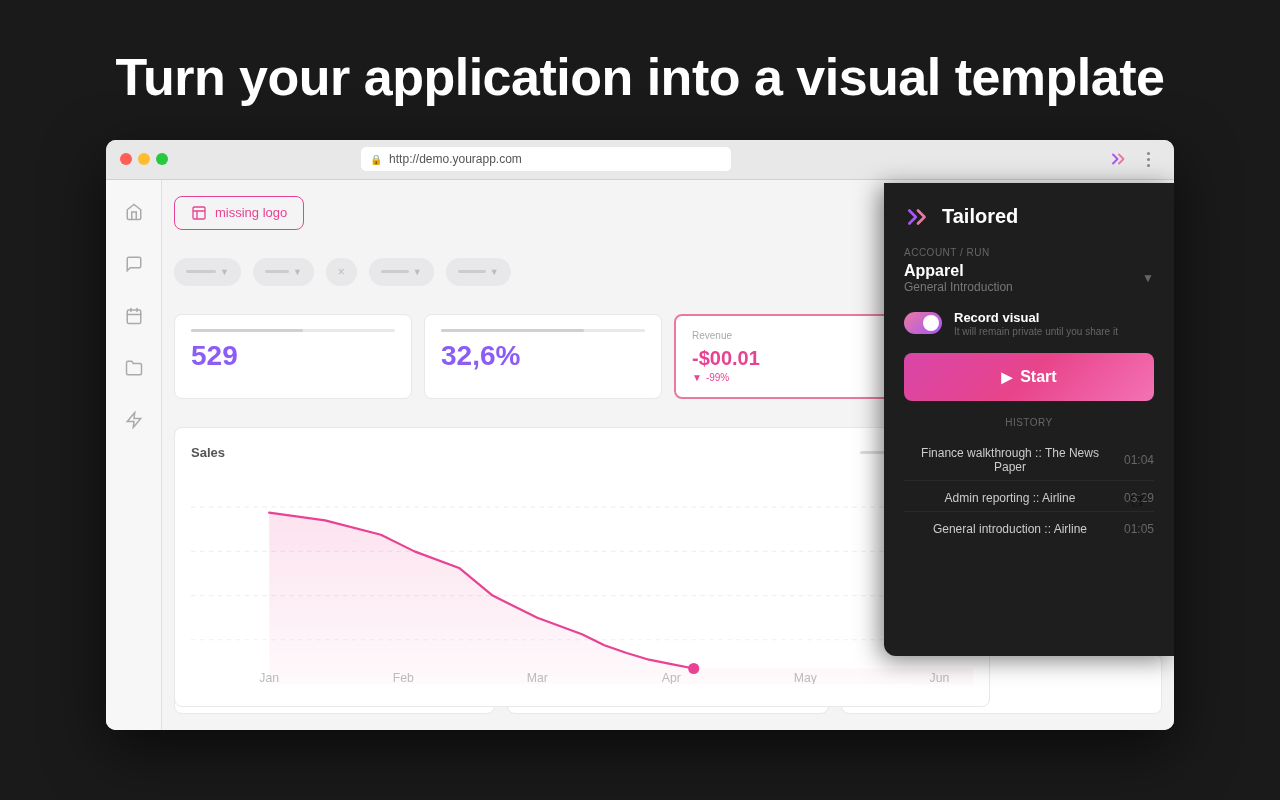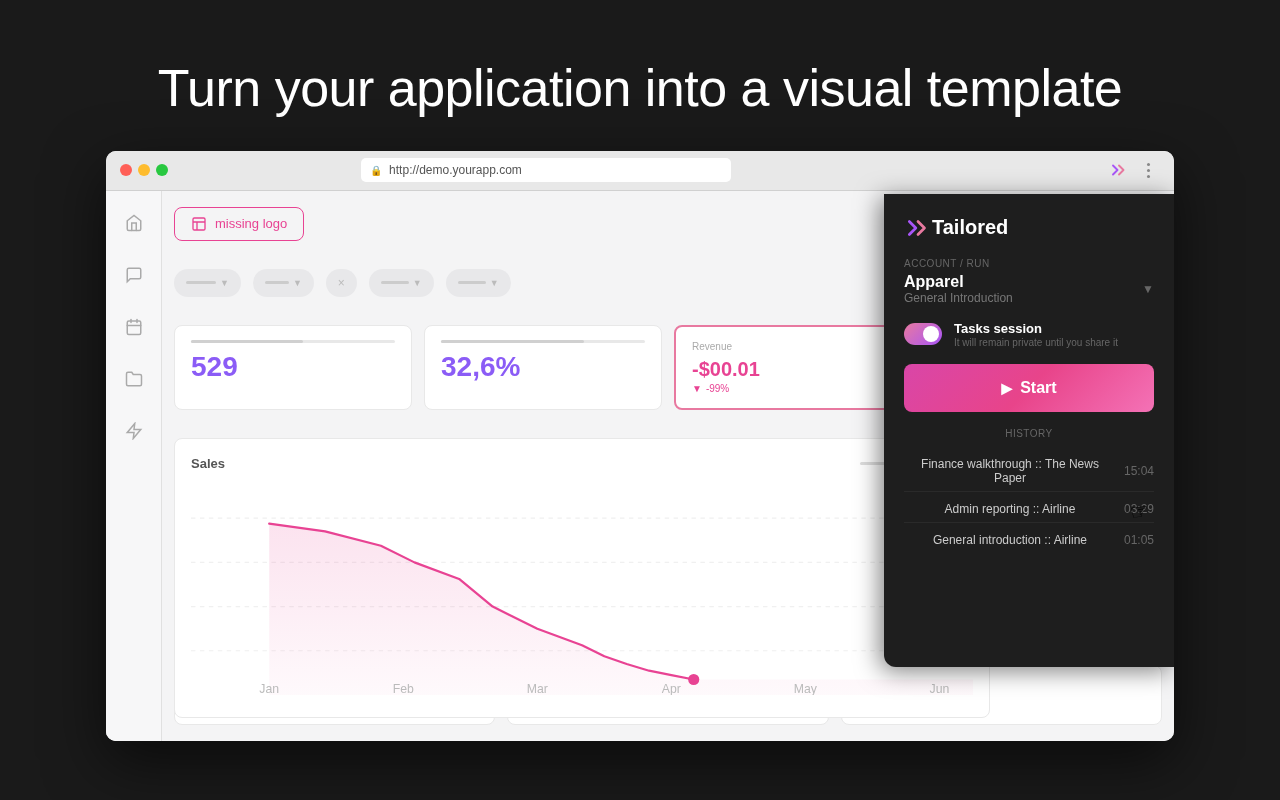--- a/index.html
+++ b/index.html
@@ -11,24 +11,23 @@
       font-family: -apple-system, BlinkMacSystemFont, 'Segoe UI', sans-serif;
       overflow: hidden;
     }
 
     
     .hero-heading {
       text-align: center;
       padding: 48px 40px 32px;
       color: #ffffff;
       font-size: 52px;
-      font-weight: 400;
+      font-weight: 700;
       letter-spacing: -0.5px;
       line-height: 1.15;
-      margin-top: 11px;
     }
 
     
     .browser-window {
       position: relative;
       margin: 0 auto;
       width: 1068px;
       height: 590px;
       border-radius: 10px;
       overflow: hidden;
@@ -364,20 +363,21 @@
       padding: 20px;
       z-index: 100;
       display: flex;
       flex-direction: column;
       gap: 16px;
     }
 
     .tailored-header {
       display: flex;
       align-items: center;
+      gap: 10px;
     }
 
     .tailored-logo {
       width: 28px;
       height: 28px;
       display: flex;
       align-items: center;
       justify-content: center;
     }
 
@@ -825,35 +825,35 @@
       </div>
     </div>
 
     <div class="record-section">
       <div class="toggle-wrap">
         <div class="toggle-track">
           <div class="toggle-thumb"></div>
         </div>
       </div>
       <div class="record-info">
-        <div class="record-label">Tasks session</div>
+        <div class="record-label">Record visual</div>
         <div class="record-sublabel">It will remain private until you share it</div>
       </div>
     </div>
 
     <button class="start-button">
       <span class="play-icon">▶</span>
       <span>Start</span>
     </button>
 
     <div class="history-section">
       <div class="history-label">HISTORY</div>
       <div class="history-item">
         <span class="history-name">Finance walkthrough :: The News Paper</span>
-        <span class="history-time">15:04</span>
+        <span class="history-time">01:04</span>
       </div>
       <div class="history-item">
         <span class="history-name">Admin reporting :: Airline</span>
         <span class="history-time">03:29</span>
       </div>
       <div class="history-item">
         <span class="history-name">General introduction :: Airline</span>
         <span class="history-time">01:05</span>
       </div>
     </div>

